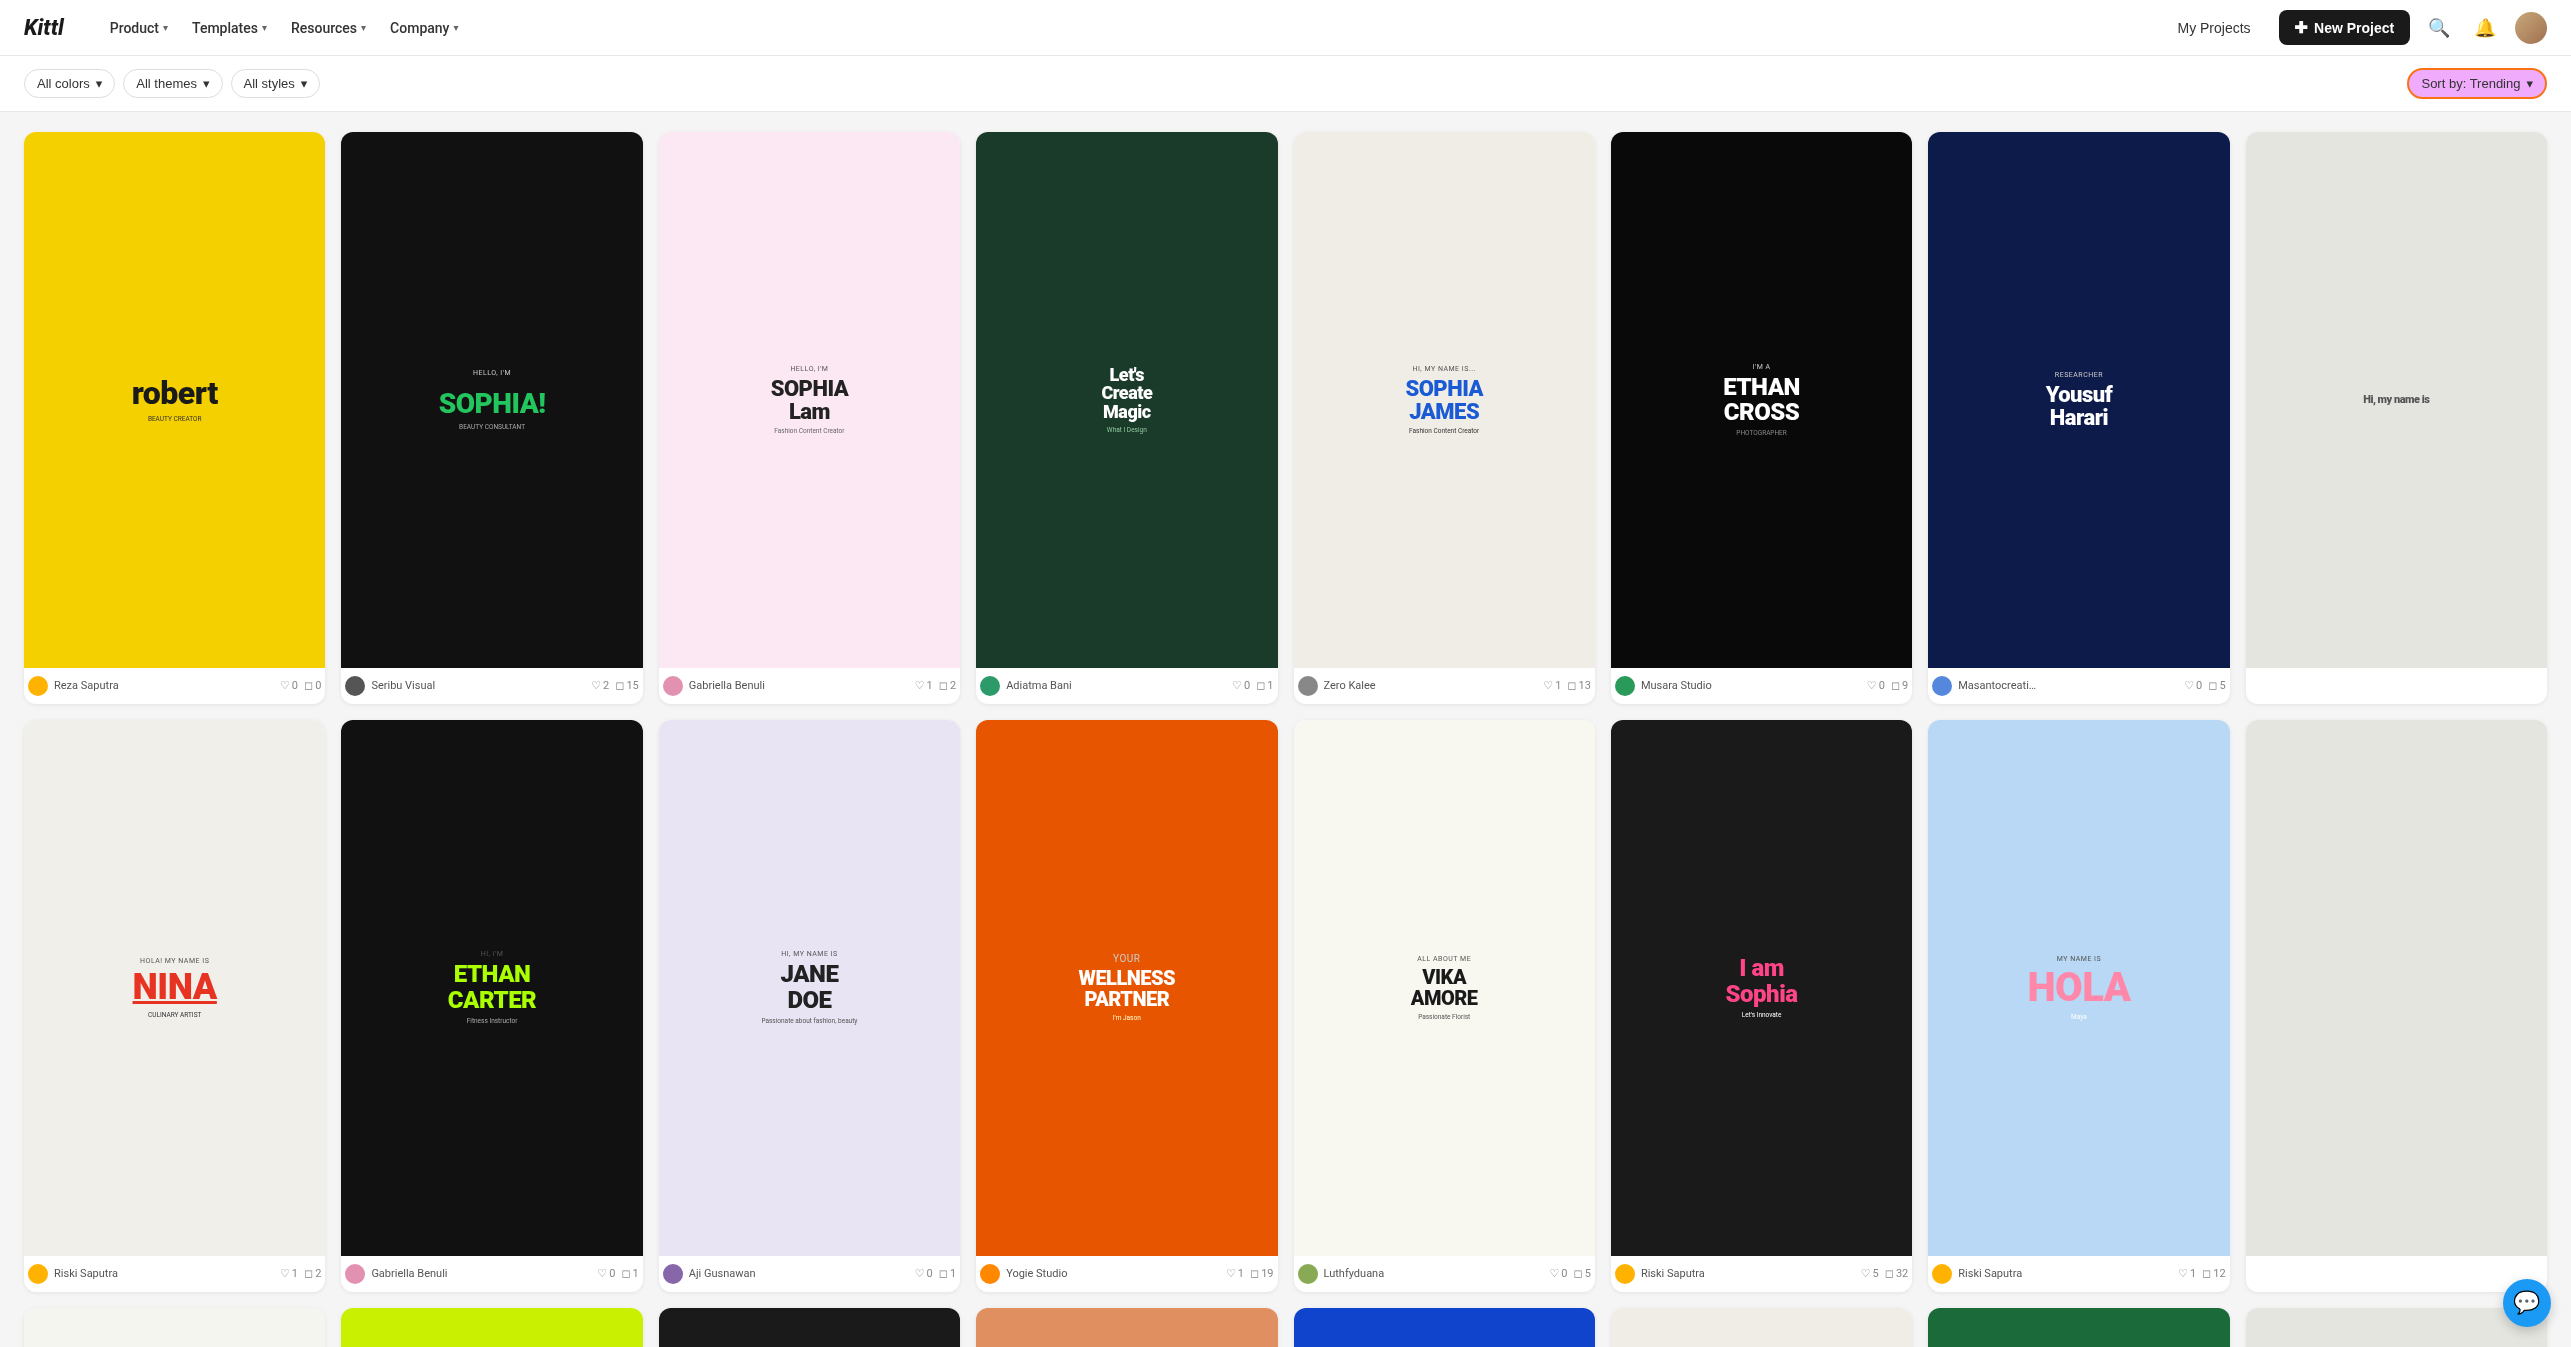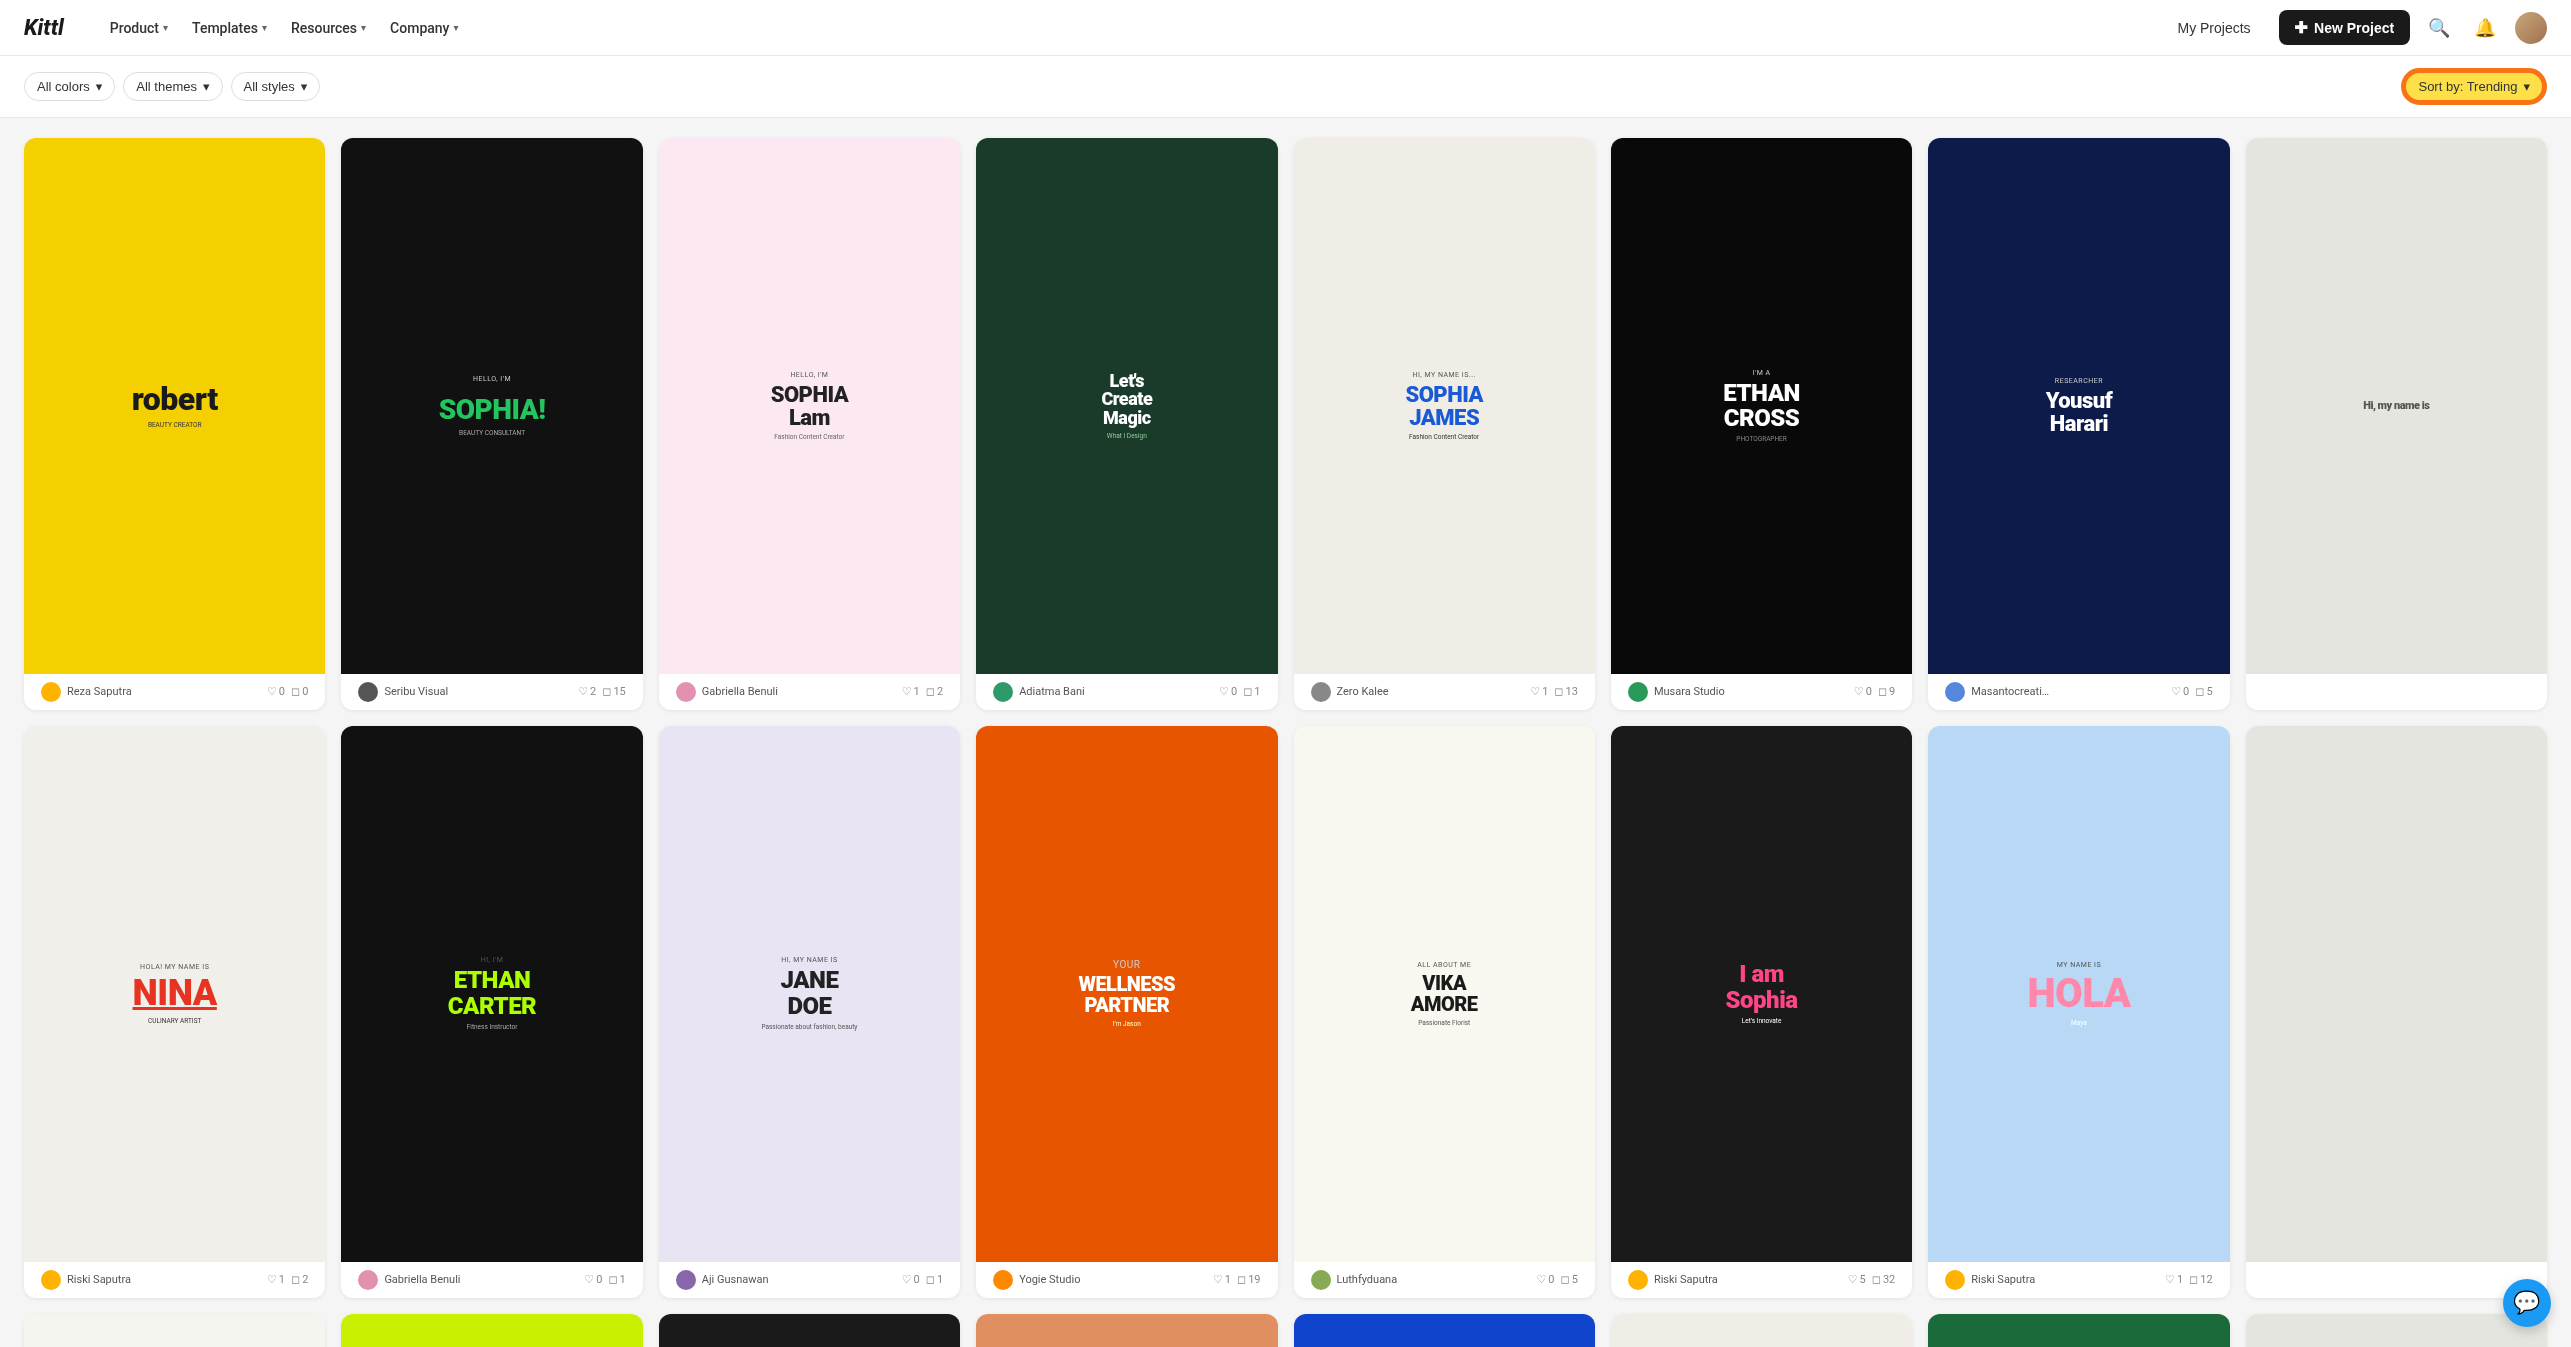--- a/index.html
+++ b/index.html
@@ -38,38 +38,38 @@
       padding: 12px 24px; background: #fff; border-bottom: 1px solid #e8e8e8;
     }
     .filter-left { display: flex; gap: 8px; }
     .filter-btn {
       display: flex; align-items: center; gap: 6px;
       padding: 6px 12px; border: 1px solid #ddd; border-radius: 20px;
       background: #fff; cursor: pointer; font-size: 13px; color: #333;
     }
     .sort-btn {
       display: flex; align-items: center; gap: 6px;
-      padding: 6px 12px; border: 5px solid #f97316; border-radius: 20px;
-      background: #fde047; cursor: pointer; font-size: 13px; color: #333;
+      padding: 6px 12px; border: 2px solid #f97316; border-radius: 20px;
+      background: #f0abfc; cursor: pointer; font-size: 13px; color: #333;
     }
 
     
     .grid-container { padding: 20px 24px; }
     .grid {
       display: grid;
       grid-template-columns: repeat(8, 1fr);
       gap: 16px;
     }
     .card {
       background: #fff; border-radius: 12px; overflow: hidden;
       box-shadow: 0 1px 4px rgba(0,0,0,0.08); cursor: pointer;
       transition: transform 0.15s, box-shadow 0.15s;
     }
     .card-footer {
-      padding: 8px 17px; display: flex; align-items: center; justify-content: space-between;
+      padding: 8px 4px; display: flex; align-items: center; justify-content: space-between;
     }
     .card-author { display: flex; align-items: center; gap: 6px; }
     .author-avatar { width: 20px; height: 20px; border-radius: 50%; background: #ccc; flex-shrink: 0; }
     .author-name { font-size: 11px; color: #555; white-space: nowrap; overflow: hidden; text-overflow: ellipsis; max-width: 80px; }
     .card-stats { display: flex; align-items: center; gap: 6px; font-size: 11px; color: #888; }
     .stat { display: flex; align-items: center; gap: 2px; }
 
     
     .mini-card {
       width: 100%; aspect-ratio: 9/16;

